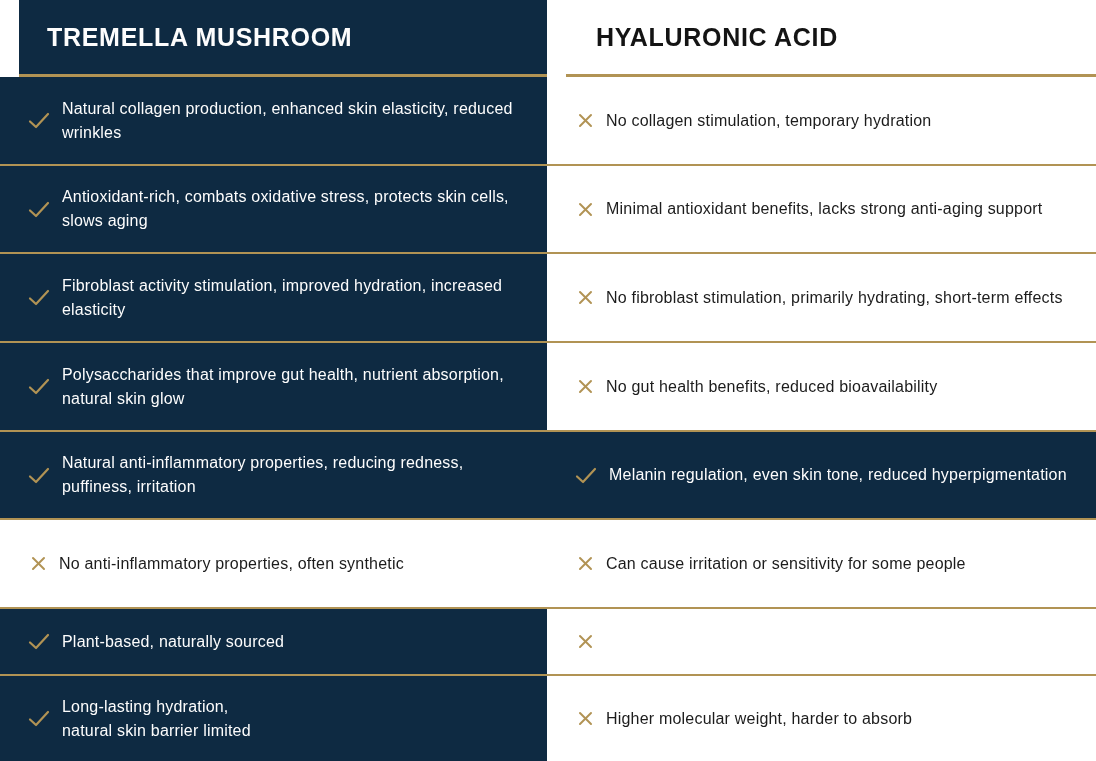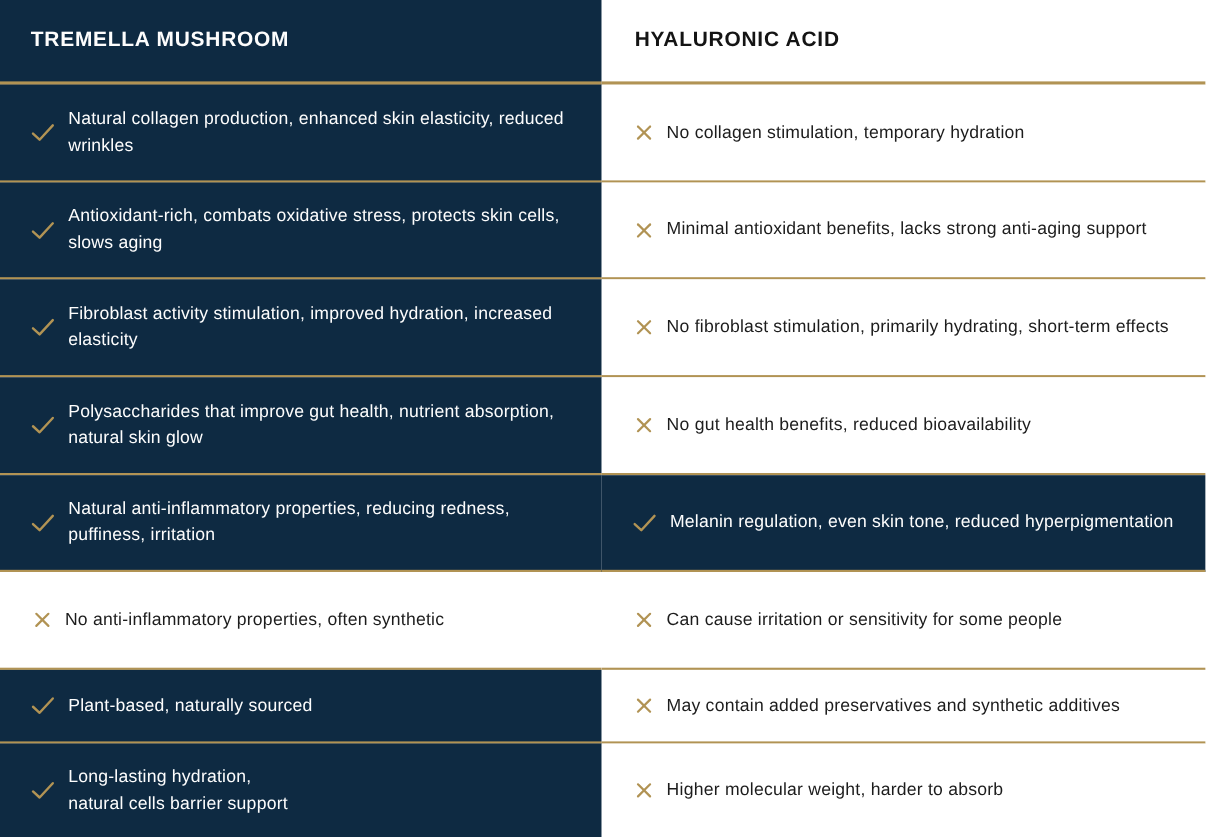--- a/index.html
+++ b/index.html
@@ -30,22 +30,23 @@
     padding:0 24px 0 28px;
   }
   .cell.right{
     background:#ffffff;
     color:var(--dark-text);
     padding:0 14px 0 30px;
   }
   .cell.header{
     border-bottom:3px solid var(--gold);
     font-weight:bold;
-    font-size:19px;
+    font-size:25px;
     letter-spacing:0.7px;
+    margin-left:19px;
   }
   .cell.header.right{color:#141414;}
   .cell.last{border-bottom:none;}
   .icon-wrap{
     flex:0 0 auto;
     display:flex;align-items:center;justify-content:center;
     margin-right:12px;
   }
   .icon-wrap.check{width:22px;}
   .icon-wrap.cross{width:16px;margin-right:13px;}
@@ -177,30 +178,29 @@
     </span>
     <span class="cell-text">Plant-based, naturally sourced</span>
   </div>
     <div class="cell right">
     <span class="icon-wrap cross">
       <svg width="15" height="15" viewBox="0 0 15 15" aria-hidden="true">
         <line x1="2" y1="2" x2="13" y2="13" stroke="#b19354" stroke-width="2" stroke-linecap="round"></line>
         <line x1="13" y1="2" x2="2" y2="13" stroke="#b19354" stroke-width="2" stroke-linecap="round"></line>
       </svg>
     </span>
-    <span class="cell-text">May contain added preservatives and synthetic additives</span>
   </div>
     <div class="cell left last">
     <span class="icon-wrap check">
       <svg width="22" height="17" viewBox="0 0 22 17" aria-hidden="true">
         <polyline points="2,9.5 8,15 20,2" fill="none" stroke="#b19354" stroke-width="2.2" stroke-linecap="round" stroke-linejoin="round"></polyline>
       </svg>
     </span>
     <span class="cell-text">Long-lasting hydration,
-natural cells barrier support</span>
+natural skin barrier limited</span>
   </div>
     <div class="cell right last">
     <span class="icon-wrap cross">
       <svg width="15" height="15" viewBox="0 0 15 15" aria-hidden="true">
         <line x1="2" y1="2" x2="13" y2="13" stroke="#b19354" stroke-width="2" stroke-linecap="round"></line>
         <line x1="13" y1="2" x2="2" y2="13" stroke="#b19354" stroke-width="2" stroke-linecap="round"></line>
       </svg>
     </span>
     <span class="cell-text">Higher molecular weight, harder to absorb</span>
   </div>

